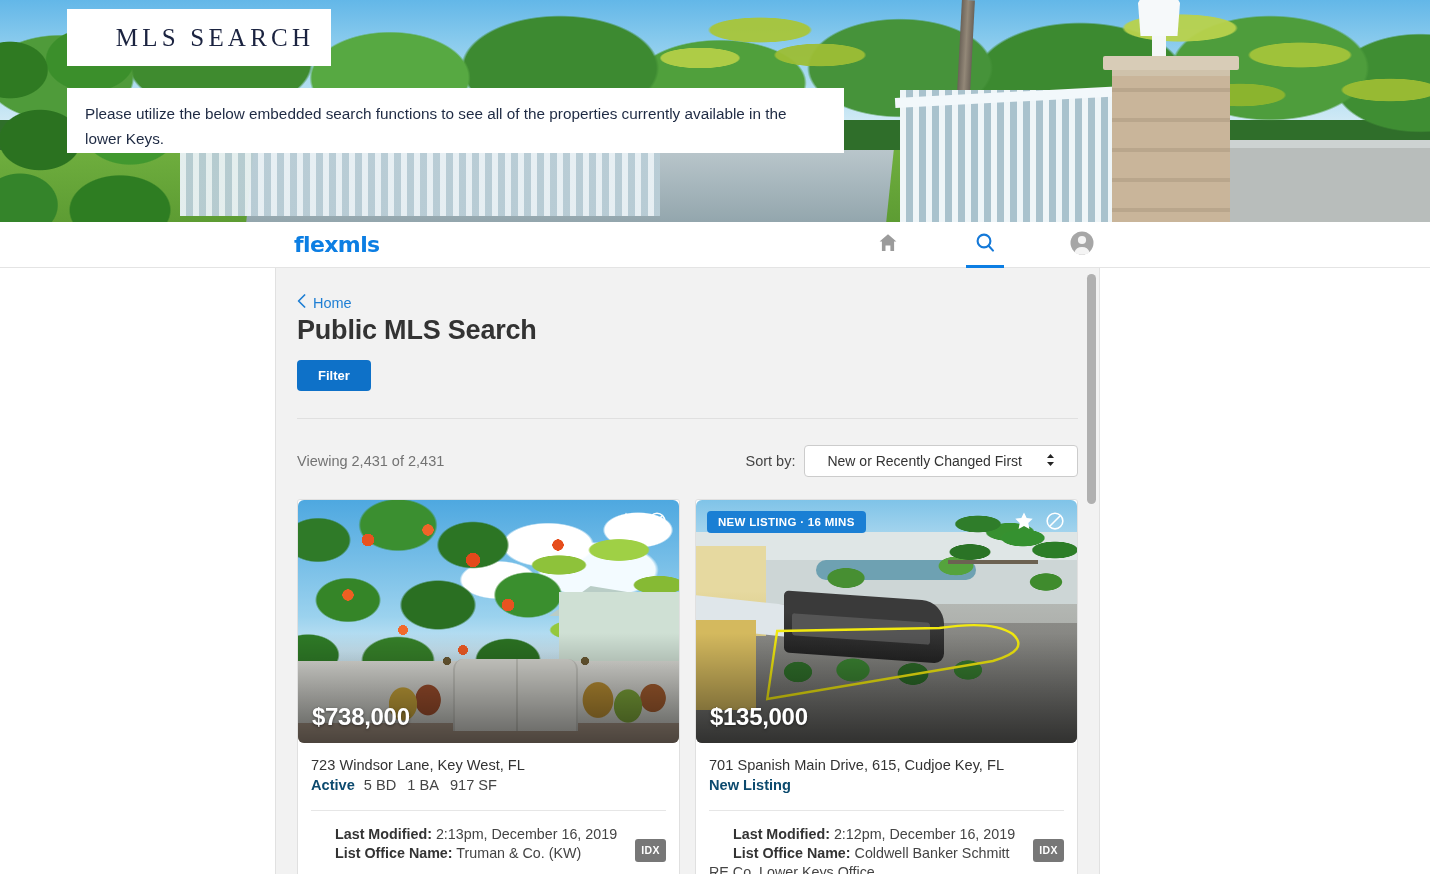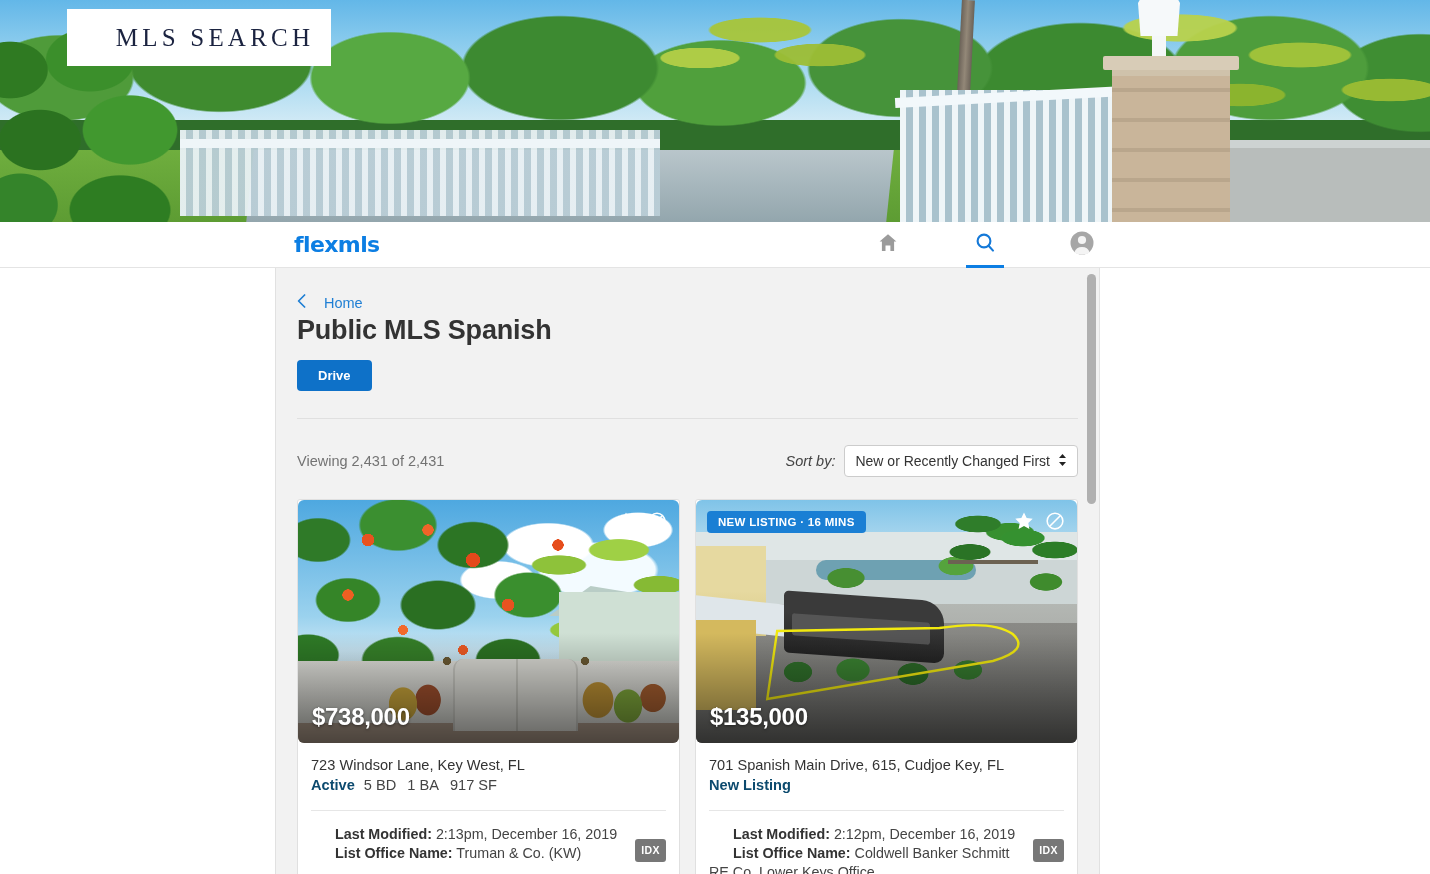--- a/index.html
+++ b/index.html
@@ -167,46 +167,46 @@
     position: absolute; left: 275px; top: 46px;
     width: 825px; height: 606px;
     background: #f2f2f2;
     border-left: 1px solid #e1e1e1;
     border-right: 1px solid #e1e1e1;
     overflow: hidden;
   }
   .panel-inner { padding: 26px 21px 0 21px; position: relative; }
 
   .breadcrumb {
-    display: flex; align-items: center; gap: 18px;
+    display: flex; align-items: center; gap: 7px;
     color: #1f7fd4; font-size: 14.5px; margin-bottom: 4px;
   }
   .chev-left { display: inline-block; }
   .page-title {
     font-size: 27px; font-weight: 700; color: #333; margin: 3px 0 14px 0;
     letter-spacing: -0.2px;
   }
   .filter-btn {
     display: inline-block; background: #0e71c8; color: #fff;
     font-size: 13px; font-weight: 700; border: none; border-radius: 4px;
     padding: 8px 21px; cursor: pointer;
   }
   .divider { height: 1px; background: #e0e0e0; margin: 27px 0 0 0; }
 
   .results-bar {
     display: flex; align-items: center; justify-content: space-between;
     padding: 26px 0 22px 0;
   }
   .viewing-count { font-size: 14.5px; color: #737373; }
   .sort-wrap { display: flex; align-items: center; gap: 9px; }
-  .sort-label { font-size: 14.5px; color: #444; font-style: italic; }
+  .sort-label { font-size: 14.5px; color: #444; }
   .sort-select {
     background: #fff; border: 1px solid #ccc; border-radius: 4px;
-    padding: 7px 10px; font-size: 14px; color: #333;
-    display: flex; align-items: center; gap: 8px;
+    padding: 7px 22px; font-size: 14px; color: #333;
+    display: flex; align-items: center; gap: 24px;
     font-family: "Liberation Sans", sans-serif;
     min-width: 190px; justify-content: space-between;
     cursor: pointer;
   }
   .updown { font-size: 11px; color: #222; line-height: 1; }
 
   .cards { display: flex; gap: 15px; }
   .card {
     width: 385px; background: #fff; border: 1px solid #e0e0e0;
     border-radius: 3px; overflow: hidden; position: relative;
@@ -433,20 +433,23 @@
     <div class="lamp-post"></div>
     <div class="lamp-head"></div>
 
     <div class="bush-left"></div>
   </div>
 
   <div class="hero-title-box">
     <span>MLS SEARCH</span>
   </div>
 
+  <div class="hero-sub-box">
+    <p>Please utilize the below embedded search functions to see all of the properties currently available in the lower Keys.</p>
+  </div>
 </div>
 
 <div class="app">
 
   <div class="app-header">
     <div class="brand">flexmls</div>
 
     <div class="nav-icons">
       <div class="nav-item">
         <span>
@@ -480,23 +483,23 @@
 
       <div class="breadcrumb">
         <span class="chev-left">
           <svg width="9" height="14" viewBox="0 0 9 14" aria-hidden="true">
             <path d="M7.6 1 1.6 7l6 6" fill="none" stroke="#1f7fd4" stroke-width="1.7" stroke-linecap="round" stroke-linejoin="round"></path>
           </svg>
         </span>
         <span>Home</span>
       </div>
 
-      <h1 class="page-title">Public MLS Spanish</h1>
-
-      <button class="filter-btn">Drive</button>
+      <h1 class="page-title">Public MLS Search</h1>
+
+      <button class="filter-btn">Filter</button>
 
       <div class="divider"></div>
 
       <div class="results-bar">
         <div class="viewing-count">Viewing 2,431 of 2,431</div>
         <div class="sort-wrap">
           <span class="sort-label">Sort by:</span>
           <div class="sort-select">
             <span>New or Recently Changed First</span>
             <span class="updown">

